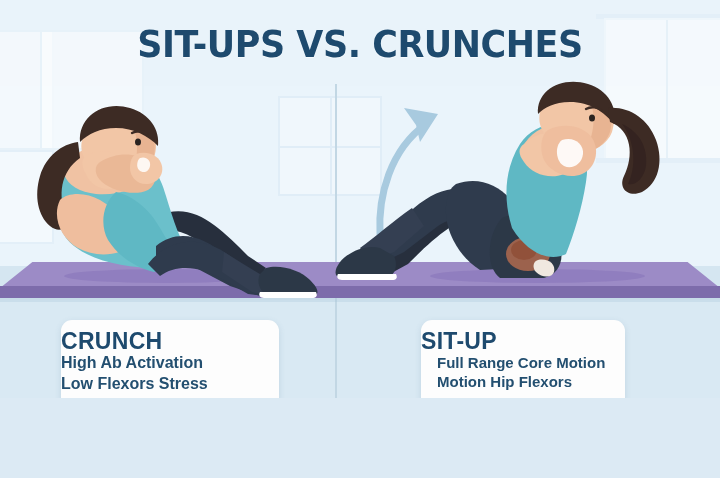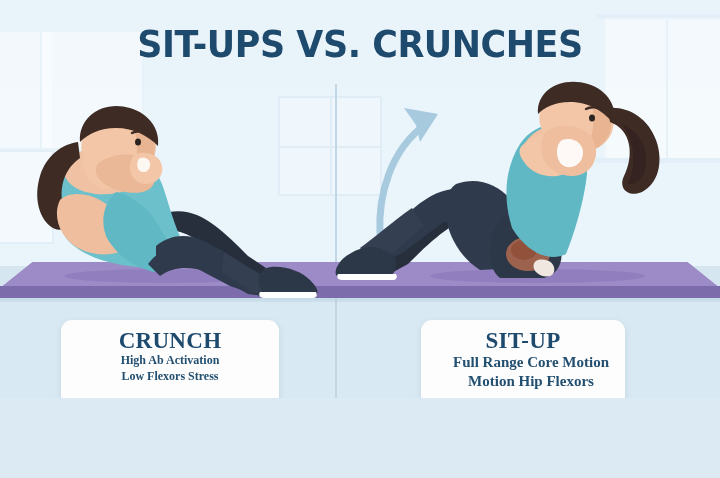--- a/index.html
+++ b/index.html
@@ -55,28 +55,28 @@
 
   
   .bottom-bar{position:absolute;left:0;top:423px;width:720px;height:55px;background:#2d5a7e;}
   .bottom-bar-glow{position:absolute;left:0;top:0;width:720px;height:55px;
     background:radial-gradient(ellipse at 50% 120%, rgba(255,255,255,.10), rgba(255,255,255,0) 70%);}
 
   
   .card{
     position:absolute;background:#fdfdfd;border-radius:11px;
     box-shadow:0 2px 6px rgba(70,110,140,.16);
-    text-align:center;box-sizing:border-box;padding-top:9px;
-    font-family:Liberation Serif, serif;
+    text-align:left;box-sizing:border-box;padding-top:9px;
+    font-family:Liberation Sans, sans-serif;
   }
   .card-l{left:61px;top:320px;width:218px;height:88px;}
   .card-r{left:421px;top:320px;width:204px;height:88px;}
   .card-title{font-weight:bold;font-size:23px;color:#1e4a6e;letter-spacing:.3px;line-height:1.05;}
   .card-line{font-weight:bold;font-size:15.5px;color:#234f70;line-height:1.28;}
-  .card-l .card-line{font-size:12px;}
+  .card-l .card-line{font-size:16px;}
   .card-r .card-line{font-size:15px;padding-left:16px;}
 
   
   svg.fig{position:absolute;overflow:visible;}
   .fig-left{left:8px;top:96px;}
   .fig-right{left:352px;top:78px;}
   .arrow{position:absolute;left:368px;top:92px;}
 </style>
 </head>
 <body>

